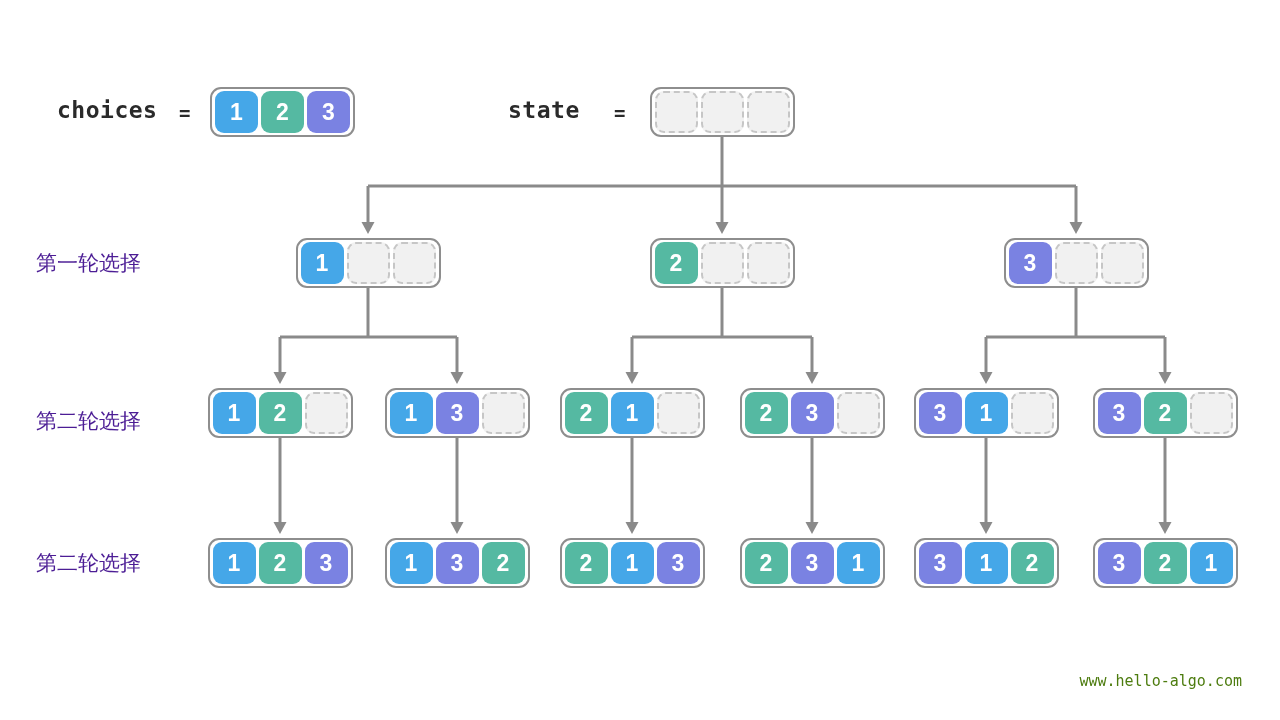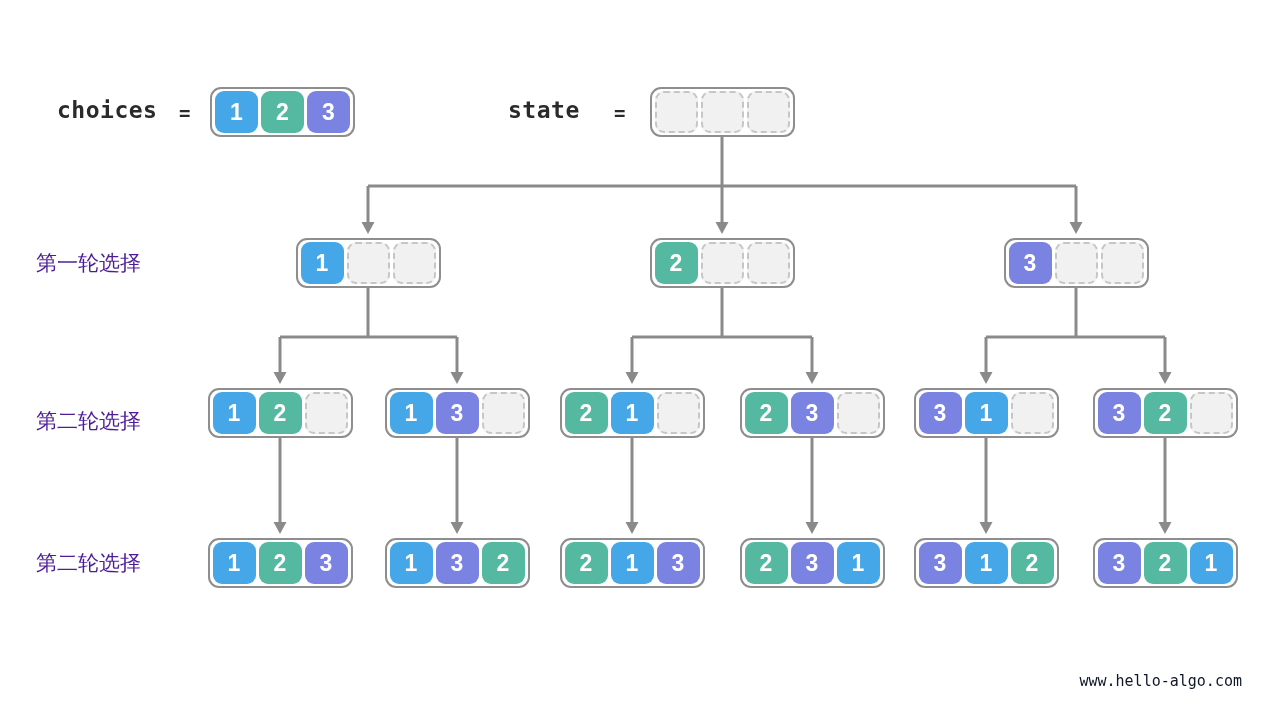--- a/index.html
+++ b/index.html
@@ -38,21 +38,21 @@
     display:flex; align-items:center; justify-content:center;
     color:#ffffff; font-weight:bold; font-size:23px;
     font-family:"Liberation Sans", sans-serif;
   }
   .cell.empty {
     background:#f1f1f1; border:2px dashed #c6c6c6;
   }
   #watermark {
     position:absolute; right:38px; top:672px;
     font-family:"DejaVu Sans Mono", monospace; font-size:15px;
-    color:#0f172a; white-space:nowrap;text-align:center;
+    color:#4d7c0f; white-space:nowrap;text-align:center;
   }
 </style>
 </head>
 <body>
 
 <div id="canvas">
   <span class="mono-label" id="choices-label">choices</span>
   <span class="mono-label eq" id="eq1">=</span>
   <span class="mono-label" id="state-label">state</span>
   <span class="mono-label eq" id="eq2">=</span>

